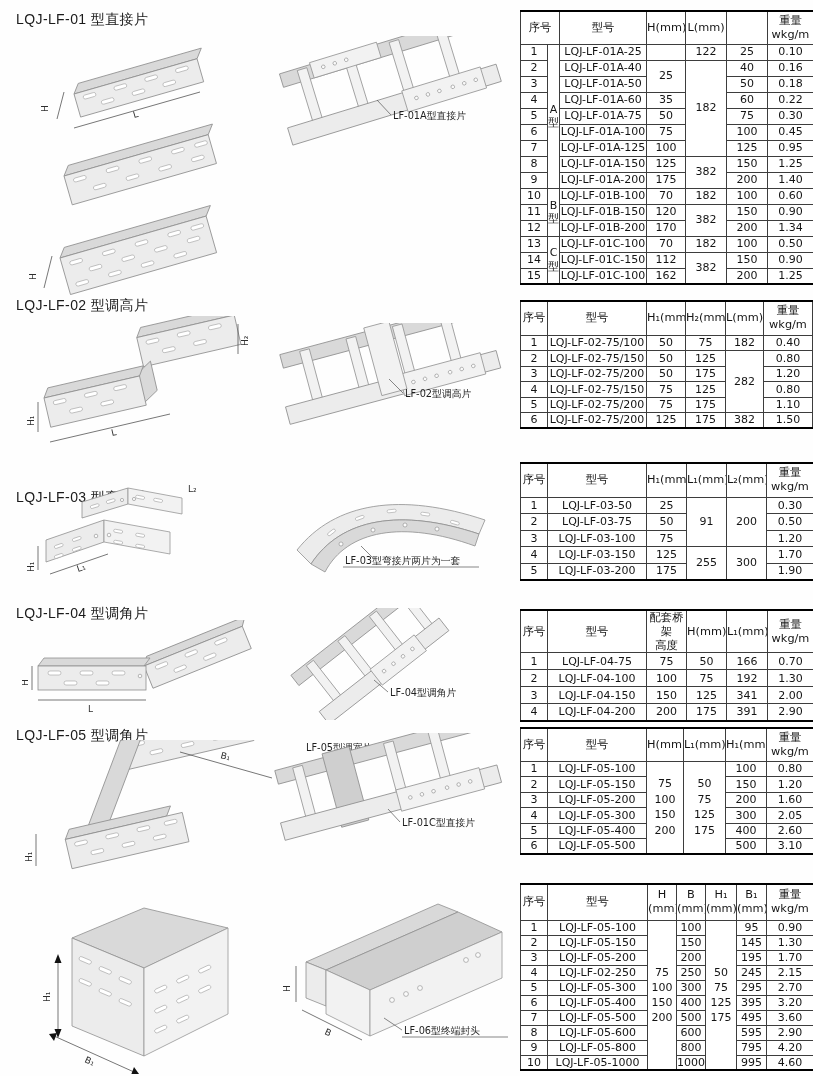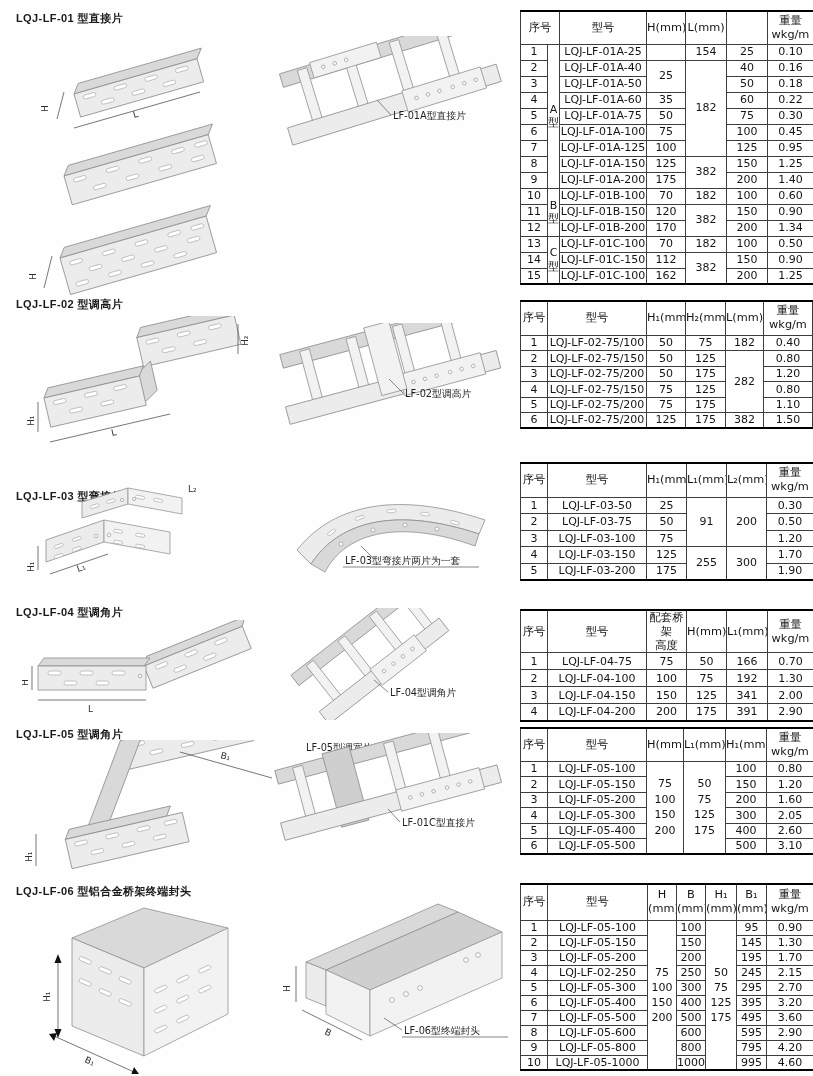--- a/index.html
+++ b/index.html
@@ -1,19 +1,19 @@
 <!DOCTYPE html>
 <html><head>
 <meta charset="utf-8">
 <style>
   html,body{margin:0;padding:0;background:#f4f4f4;}
   #page{position:relative;width:813px;height:1076px;background:#fefefe;overflow:hidden;
         font-family:"Liberation Sans","DejaVu Sans",sans-serif;color:#1b1b1b;}
   .abs{position:absolute;}
-  .sec-title{position:absolute;font-size:11px;letter-spacing:.4px;color:#1a1a1a;white-space:nowrap;font-weight:bold;}
+  .sec-title{position:absolute;font-size:14px;letter-spacing:.4px;color:#1a1a1a;white-space:nowrap;}
   .note{position:absolute;left:283px;top:184px;width:245px;font-size:12.5px;line-height:1.68;
         color:#222;white-space:pre-line;}
   
   table.cat{position:absolute;border-collapse:collapse;table-layout:fixed;background:#fff;
             border-top:2px solid #000;border-bottom:2px solid #000;
             border-left:1.5px solid #2a2a2a;border-right:1.5px solid #2a2a2a;
             font-family:"DejaVu Sans","Liberation Sans",sans-serif;}
   table.cat th,table.cat td{border:1px solid #3d3d3d;text-align:center;vertical-align:middle;
             padding:0;font-weight:normal;font-size:11px;line-height:1.22;color:#141414;
             white-space:pre-line;overflow:hidden;}
@@ -325,21 +325,20 @@
         <circle class="hole" cx="144" cy="11" r="1.8"></circle>
         <circle class="hole" cx="156" cy="11" r="1.8"></circle>
       <circle class="hole" cx="170" cy="11" r="1.8"></circle>
         <circle class="hole" cx="182" cy="11" r="1.8"></circle>
         <circle class="hole" cx="194" cy="11" r="1.8"></circle>
     </g>
     <polyline class="lead" points="118,76 130,89"></polyline>
     <text class="cap" x="132" y="93">LF-01C型直接片</text>
   </svg>
 
-  <div class="sec-title" style="left:16px;top:884px">LQJ-LF-06 型铝合金桥架终端封头</div>
 
   <svg class="abs" style="left:20px;top:902px" width="250" height="172">
     <g>
       <polygon class="plate2" points="52,36 124,6 208,26 124,66"></polygon>
       <polygon class="plate" points="52,36 124,66 124,154 52,124"></polygon>
       <use href="#slot" class="slot" transform="translate(60,54) rotate(23)"></use>
       <use href="#slot" class="slot" transform="translate(80,64) rotate(23)"></use>
       <use href="#slot" class="slot" transform="translate(100,74) rotate(23)"></use>
       <use href="#slot" class="slot" transform="translate(60,76) rotate(23)"></use>
       <use href="#slot" class="slot" transform="translate(80,86) rotate(23)"></use>
@@ -407,21 +406,21 @@
 wkg/m</th>
         </tr>
       </thead>
       <tbody>
         <tr>
           <td>1</td>
           <td rowspan="9" class="c-grp">A
 型</td>
           <td class="c-mod">LQJ-LF-01A-25</td>
           <td></td>
-          <td>154</td>
+          <td>122</td>
           <td>25</td>
           <td>0.10</td>
         </tr>
         <tr>
           <td>2</td>
           <td class="c-mod">LQJ-LF-01A-40</td>
           <td rowspan="2">25</td>
           <td rowspan="6">182</td>
           <td>40</td>
           <td>0.16</td>

